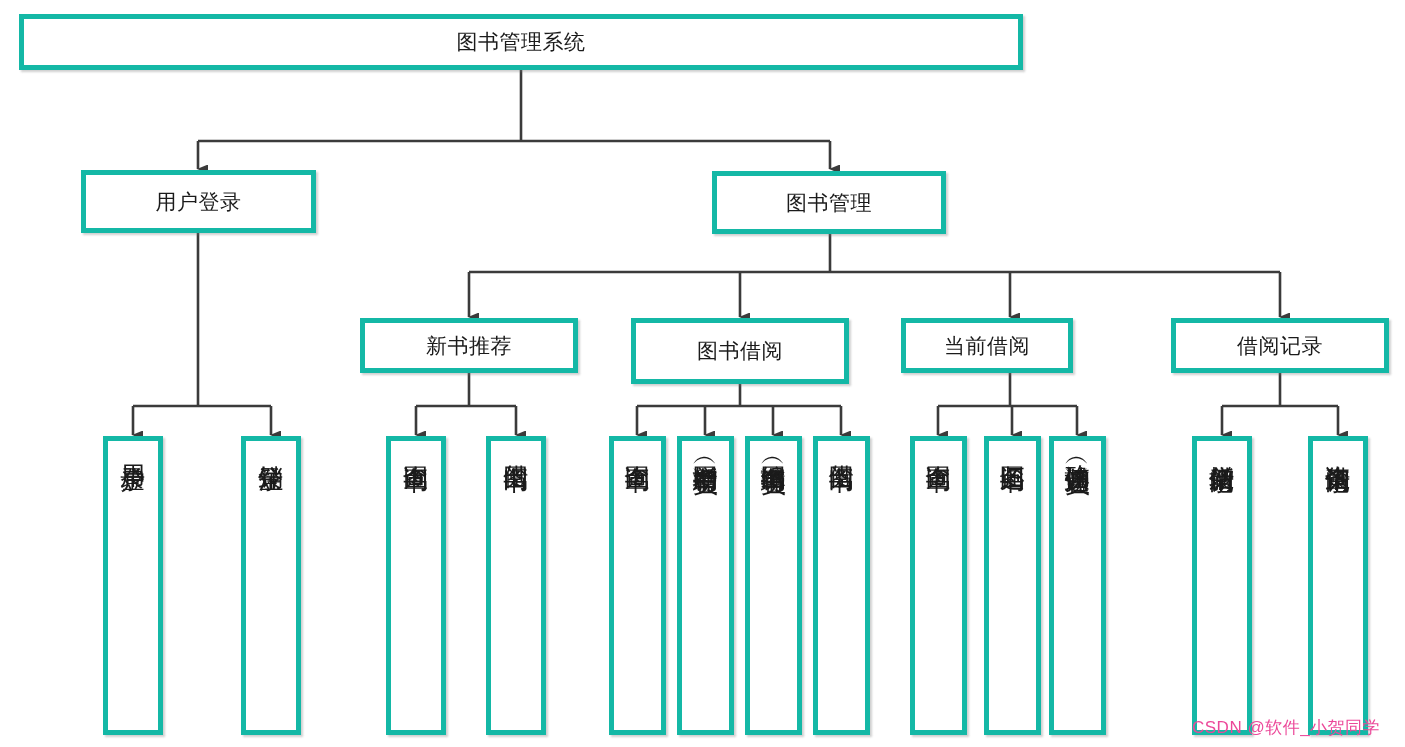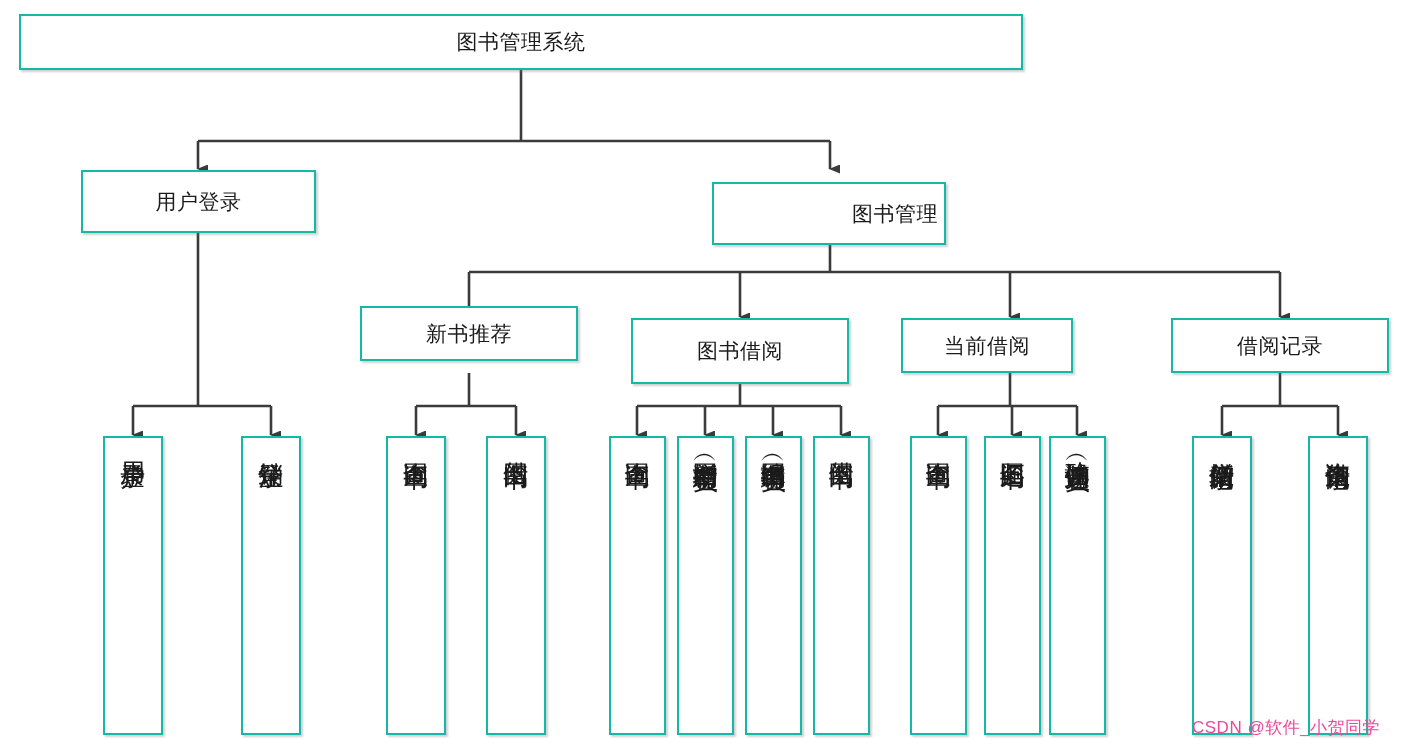--- a/index.html
+++ b/index.html
@@ -23,21 +23,21 @@
     left: 0;
     top: 0;
     width: 1405px;
     height: 747px;
     pointer-events: none;
   }
   .node-box {
     position: absolute;
     box-sizing: border-box;
     background: #ffffff;
-    border: 2px solid #14b8a6;
+    border: 5px solid #14b8a6;
     display: flex;
     align-items: center;
     justify-content: center;
     box-shadow: 2px 2px 2px rgba(120,120,120,0.35);
   }
   .node-box.horizontal {
     padding: 0 6px;
   }
   .node-label-h {
     font-size: 21px;
@@ -117,24 +117,24 @@
       </g>
   </svg>
 
   <div id="nodes-layer">
       <div class="node-box horizontal" style="left: 19px; top: 14px; width: 1004px; height: 56px;">
         <span class="node-label-h">图书管理系统</span>
       </div>
       <div class="node-box horizontal" style="left: 81px; top: 170px; width: 235px; height: 63px;">
         <span class="node-label-h">用户登录</span>
       </div>
-      <div class="node-box horizontal" style="left: 712px; top: 182px; width: 234px; height: 63px; justify-content: flex-end;">
+      <div class="node-box horizontal" style="left: 712px; top: 171px; width: 234px; height: 63px;">
         <span class="node-label-h">图书管理</span>
       </div>
-      <div class="node-box horizontal" style="left: 360px; top: 306px; width: 218px; height: 55px;">
+      <div class="node-box horizontal" style="left: 360px; top: 318px; width: 218px; height: 55px;">
         <span class="node-label-h">新书推荐</span>
       </div>
       <div class="node-box horizontal" style="left: 631px; top: 318px; width: 218px; height: 66px;">
         <span class="node-label-h">图书借阅</span>
       </div>
       <div class="node-box horizontal" style="left: 901px; top: 318px; width: 172px; height: 55px;">
         <span class="node-label-h">当前借阅</span>
       </div>
       <div class="node-box horizontal" style="left: 1171px; top: 318px; width: 218px; height: 55px;">
         <span class="node-label-h">借阅记录</span>

